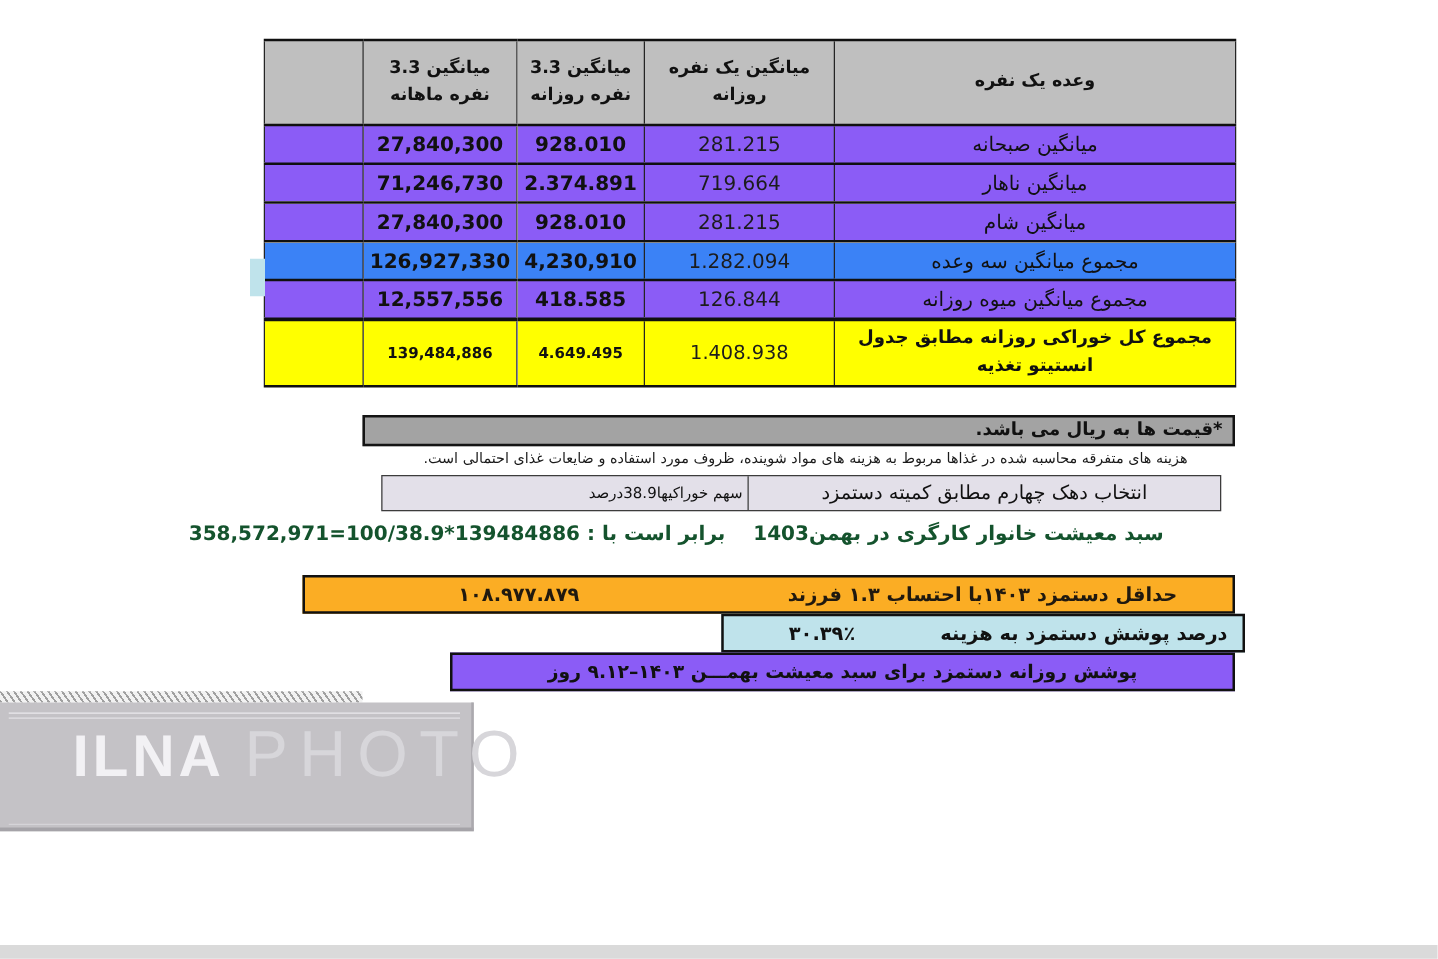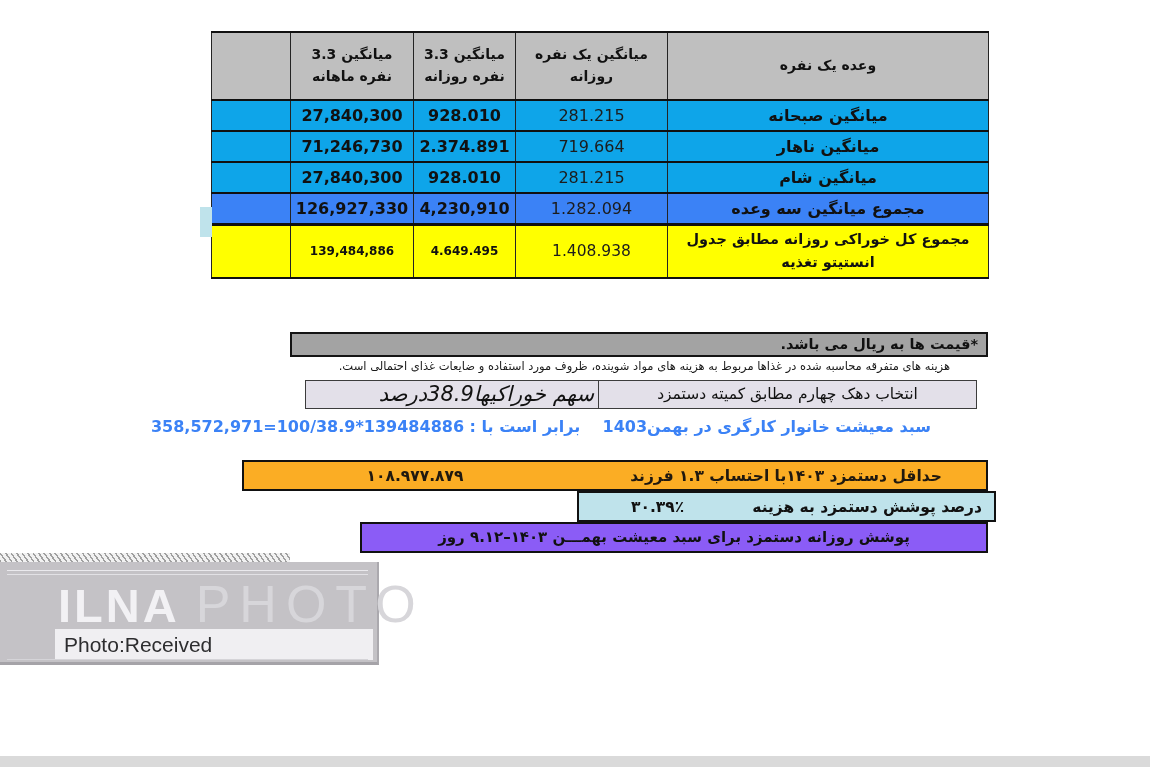--- a/index.html
+++ b/index.html
@@ -7,43 +7,43 @@
          font-family:"DejaVu Sans", sans-serif; color:#111; }
   .abs { position:absolute; }
 
   
   .main-table-wrap { left:211px; top:31px; }
   table { border-collapse:collapse; table-layout:fixed; width:777px; }
   td, th { border-left:1px solid #242424; border-right:1px solid #242424;
            border-top:2px solid #101010; border-bottom:2px solid #101010;
            text-align:center; vertical-align:middle; overflow:hidden; }
   th { background:#BFBFBF; height:68px; font-size:14px; font-weight:bold; line-height:1.55; padding:2px 4px; }
-  tr.data-row td { height:31px; background:#0ea5e9; font-size:16px; }
+  tr.data-row td { height:31px; background:#8b5cf6; font-size:16px; }
   td.num-bold { font-weight:bold; font-size:12px; letter-spacing:0; }
   td.num-light { font-weight:normal; font-size:15.5px; color:#1c1c1c; }
-  td.row-label { font-size:14.5px;font-weight:bold; }
+  td.row-label { font-size:14.5px; }
   tr.row-cyan td { background:#3b82f6; }
   tr.row-total td { background:#FFFF00; height:54px; border-top:3px solid #101010; }
   tr.row-total td.row-label { font-weight:bold; font-size:14.5px; line-height:1.6; padding:0 6px; }
 
   .cyan-spill { left:200px; top:207px; width:12px; height:30px; background:#BFE3EB; }
 
   
   .rial-row { left:290px; top:332px; width:698px; height:25px; background:#a3a3a3;
               border:2px solid #141414; direction:rtl; text-align:right;
               font-weight:bold; font-size:14.5px; line-height:21px; padding:0 8px; }
   .misc-note { right:200px; top:359px; direction:rtl; white-space:nowrap;
                font-size:11.5px; color:#1a1a1a; }
   .decile-row { left:305px; top:380px; width:672px; height:29px; background:#E3E0E9;
                 border:1.5px solid #3c3c3c; direction:rtl; display:flex; }
   .decile-cell-r { width:378px; border-left:1.5px solid #3c3c3c; text-align:center;
                    font-size:15.5px; line-height:26px; }
-  .decile-cell-l { flex:1; text-align:right; font-size:21px; line-height:26px; padding-right:4px;font-style:italic; }
+  .decile-cell-l { flex:1; text-align:right; font-size:12px; line-height:26px; padding-right:4px; }
   .red-note { right:219px; top:417px; direction:rtl; white-space:pre;
-              color:#3b82f6; font-weight:bold; font-size:16px; }
+              color:#14532d; font-weight:bold; font-size:16px; }
 
   
   .wage-row { left:242px; top:460px; width:746px; height:31px; background:#FBAD24;
               border-top:2.5px solid #111; border-bottom:2.5px solid #111;
               border-left:2px solid #111; border-right:2px solid #111;
               direction:rtl; display:flex; align-items:center; }
   .wage-label { width:400px; text-align:center; font-weight:bold; font-size:15.5px; color:#20190f; }
   .wage-value { flex:1; text-align:center; font-weight:bold; font-size:15.5px; color:#20190f; }
   .coverage-row { left:577px; top:491px; width:419px; height:31px; background:#BFE3EB;
                   border:2px solid #111; direction:rtl; display:flex; align-items:center;
@@ -113,20 +113,27 @@
       <td class="num-light">281.215</td>
       <td class="row-label" dir="rtl">میانگین شام</td>
     </tr>
     <tr class="data-row row-cyan">
       <td></td>
       <td class="num-bold">126,927,330</td>
       <td class="num-bold">4,230,910</td>
       <td class="num-light">1.282.094</td>
       <td class="row-label" dir="rtl">مجموع میانگین سه وعده</td>
     </tr>
+    <tr class="data-row">
+      <td></td>
+      <td class="num-bold">12,557,556</td>
+      <td class="num-bold">418.585</td>
+      <td class="num-light">126.844</td>
+      <td class="row-label" dir="rtl">مجموع میانگین میوه روزانه</td>
+    </tr>
     <tr class="row-total">
       <td></td>
       <td class="num-bold">139,484,886</td>
       <td class="num-bold">4.649.495</td>
       <td class="num-light">1.408.938</td>
       <td class="row-label" dir="rtl">مجموع کل خوراکی روزانه مطابق جدول انستیتو تغذیه</td>
     </tr>
   </tbody>
     </table>
 </div>
@@ -153,19 +160,16 @@
 </div>
 
 <div class="abs days-row">پوشش روزانه دستمزد برای سبد معیشت بهمـــن ۱۴۰۳–۹.۱۲ روز</div>
 
 <div class="abs wm-hatch"></div>
 <div class="abs wm-box">
   <div class="wm-topline"></div>
   <div class="wm-brand">
     <span class="bold">ILNA</span><span class="light">PHOTO</span>
   </div>
-  <div class="wm-strip">
-    <div class="wm-caption">Photo:Received</div>
-  </div>
   <div class="wm-bottomline"></div>
 </div>
 
 <div class="abs bottom-strip"></div>
 
 </body></html>

